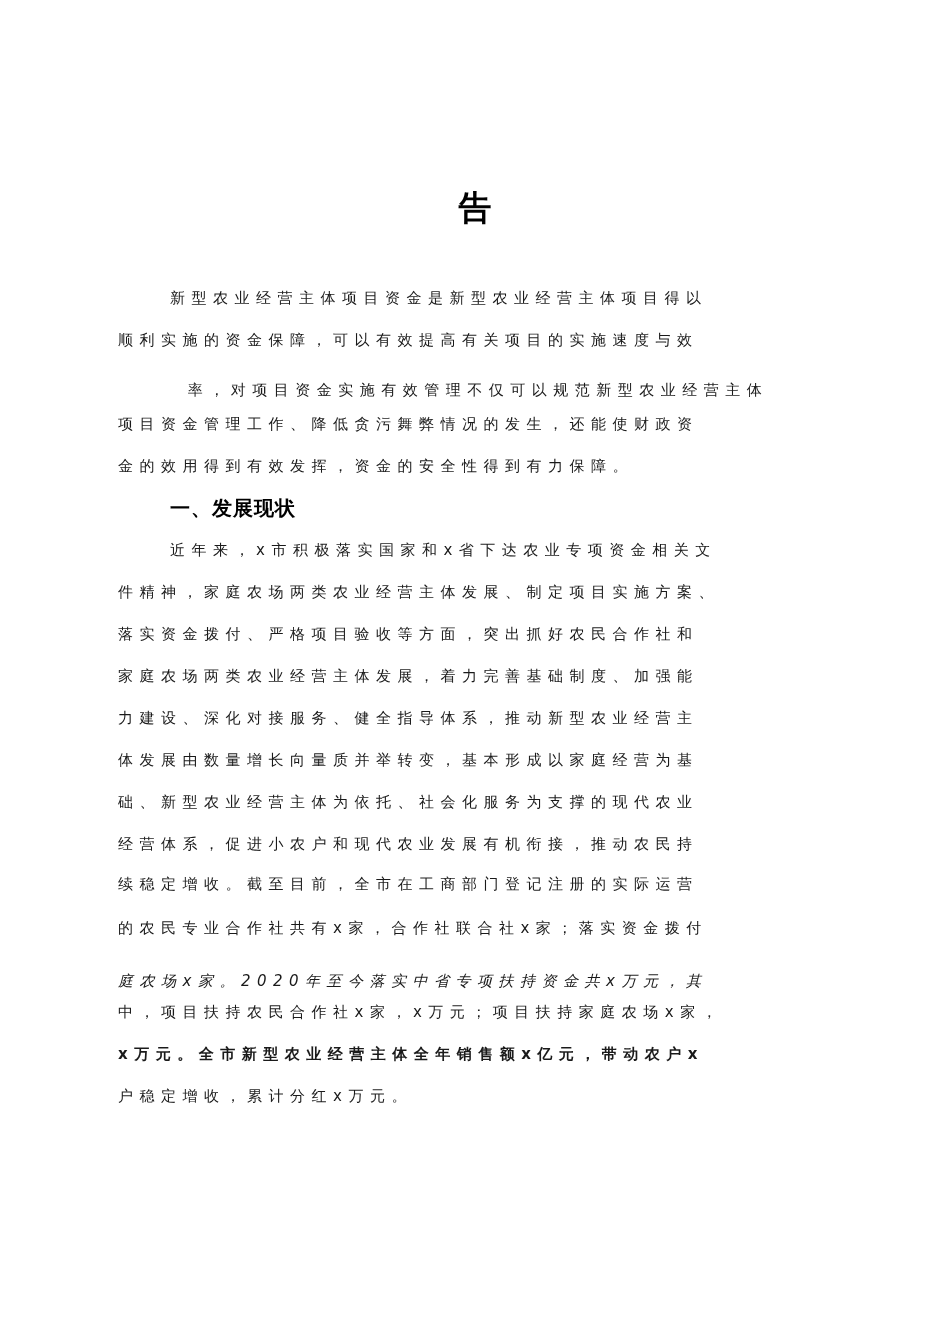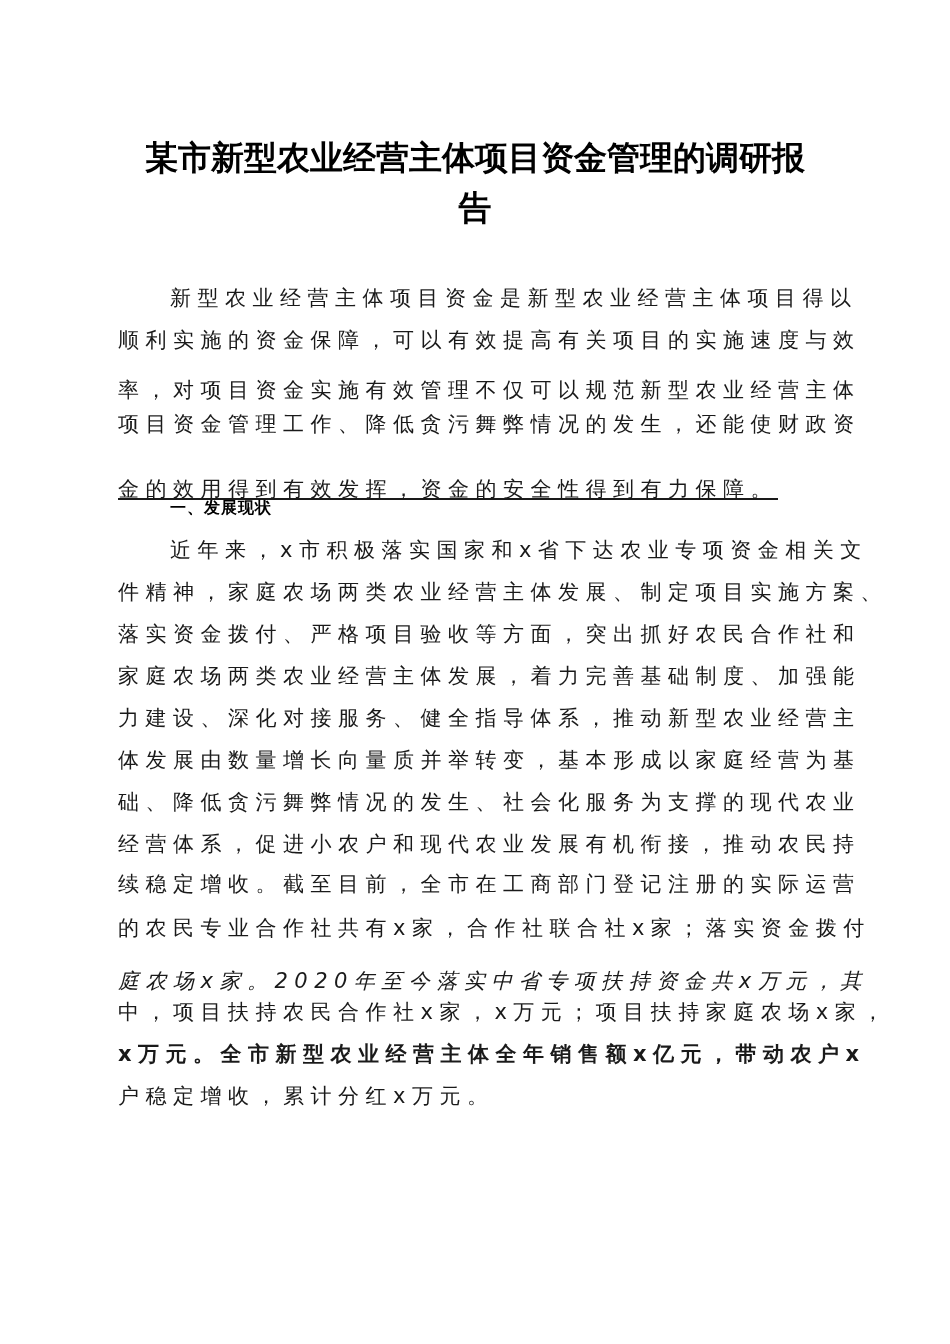--- a/index.html
+++ b/index.html
@@ -4,51 +4,50 @@
   <style>
     html, body { margin: 0; padding: 0; background: #ffffff; }
     body { width: 950px; height: 1344px; position: relative; overflow: hidden;
            font-family: "DejaVu Serif", "Liberation Serif", serif; color: #111; }
     .page { position: absolute; left: 0; top: 0; width: 950px; height: 1344px; }
     .title { position: absolute; left: 100px; width: 750px; text-align: center;
              font-family: "DejaVu Serif", "Liberation Serif", serif; font-weight: bold;
              font-size: 33px; line-height: 50px; color: #000; letter-spacing: 0px; white-space: nowrap; }
     .line { position: absolute; left: 118px; width: 720px; height: 42px;
             font-family: "DejaVu Sans", "Liberation Sans", sans-serif;
-            font-size: 21px; line-height: 42px; white-space: nowrap;
+            font-size: 15px; line-height: 42px; white-space: nowrap;
             letter-spacing: 6.5px; color: #1a1a1a; }
     .line.indent { left: 170px; }
-    .heading { font-weight: bold; letter-spacing: 1px; font-size: 16px; color: #000; }
+    .heading { font-weight: bold; letter-spacing: 1px; font-size: 20px; color: #000; }
   </style>
 </head>
 <body>
 
 <div class="page">
 
-  <div class="title" style="top:133px;">某市新型农业经营主体项目资金管理的调研报</div>
   <div class="title" style="top:183px;">告</div>
 
   <div>
     <div class="line indent" style="top:277px;">新型农业经营主体项目资金是新型农业经营主体项目得以</div>
     <div class="line" style="top:319px;">顺利实施的资金保障，可以有效提高有关项目的实施速度与效</div>
     <div class="line" style="top:369px;text-align:center;">率，对项目资金实施有效管理不仅可以规范新型农业经营主体</div>
     <div class="line" style="top:403px;">项目资金管理工作、降低贪污舞弊情况的发生，还能使财政资</div>
-    <div class="line" style="top:468px;text-decoration:underline;">金的效用得到有效发挥，资金的安全性得到有力保障。</div>
+    <div class="line" style="top:445px;">金的效用得到有效发挥，资金的安全性得到有力保障。</div>
   </div>
 
   <div class="line indent heading" style="top:487px;">一、发展现状</div>
 
   <div>
     <div class="line indent" style="top:529px;">近年来，x市积极落实国家和x省下达农业专项资金相关文</div>
     <div class="line" style="top:571px;">件精神，家庭农场两类农业经营主体发展、制定项目实施方案、</div>
     <div class="line" style="top:613px;">落实资金拨付、严格项目验收等方面，突出抓好农民合作社和</div>
     <div class="line" style="top:655px;">家庭农场两类农业经营主体发展，着力完善基础制度、加强能</div>
     <div class="line" style="top:697px;">力建设、深化对接服务、健全指导体系，推动新型农业经营主</div>
     <div class="line" style="top:739px;">体发展由数量增长向量质并举转变，基本形成以家庭经营为基</div>
-    <div class="line" style="top:781px;">础、降低贪污舞弊情况的发生、社会化服务为支撑的现代农业</div>
+    <div class="line" style="top:781px;">础、新型农业经营主体为依托、社会化服务为支撑的现代农业</div>
     <div class="line" style="top:823px;">经营体系，促进小农户和现代农业发展有机衔接，推动农民持</div>
     <div class="line" style="top:865px;font-family:Liberation Mono, monospace;">续稳定增收。截至目前，全市在工商部门登记注册的实际运营</div>
     <div class="line" style="top:907px;">的农民专业合作社共有x家，合作社联合社x家；落实资金拨付</div>
     <div class="line" style="top:960px;font-style:italic;">庭农场x家。2020年至今落实中省专项扶持资金共x万元，其</div>
     <div class="line" style="top:991px;">中，项目扶持农民合作社x家，x万元；项目扶持家庭农场x家，</div>
     <div class="line" style="top:1033px;font-weight:bold;">x万元。全市新型农业经营主体全年销售额x亿元，带动农户x</div>
     <div class="line" style="top:1075px;">户稳定增收，累计分红x万元。</div>
   </div>
 
 </div>

